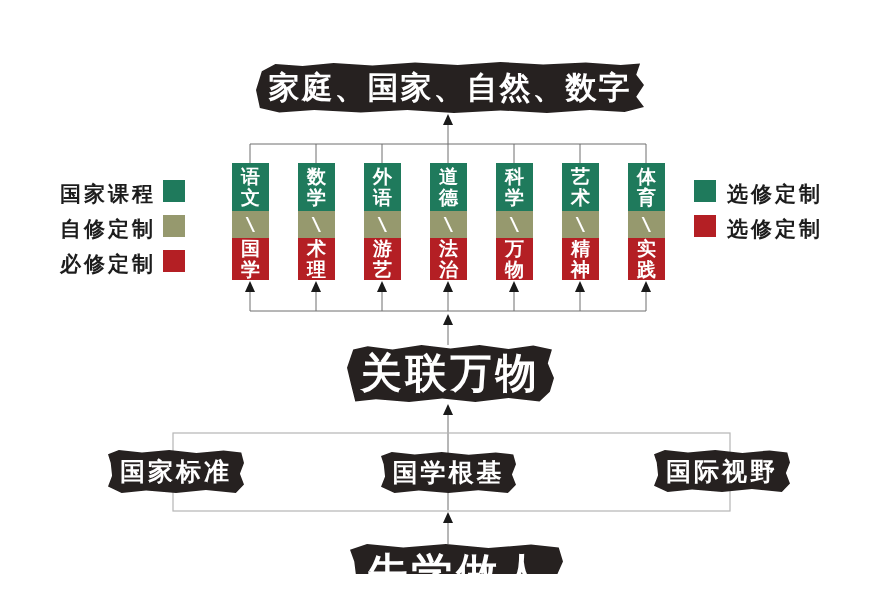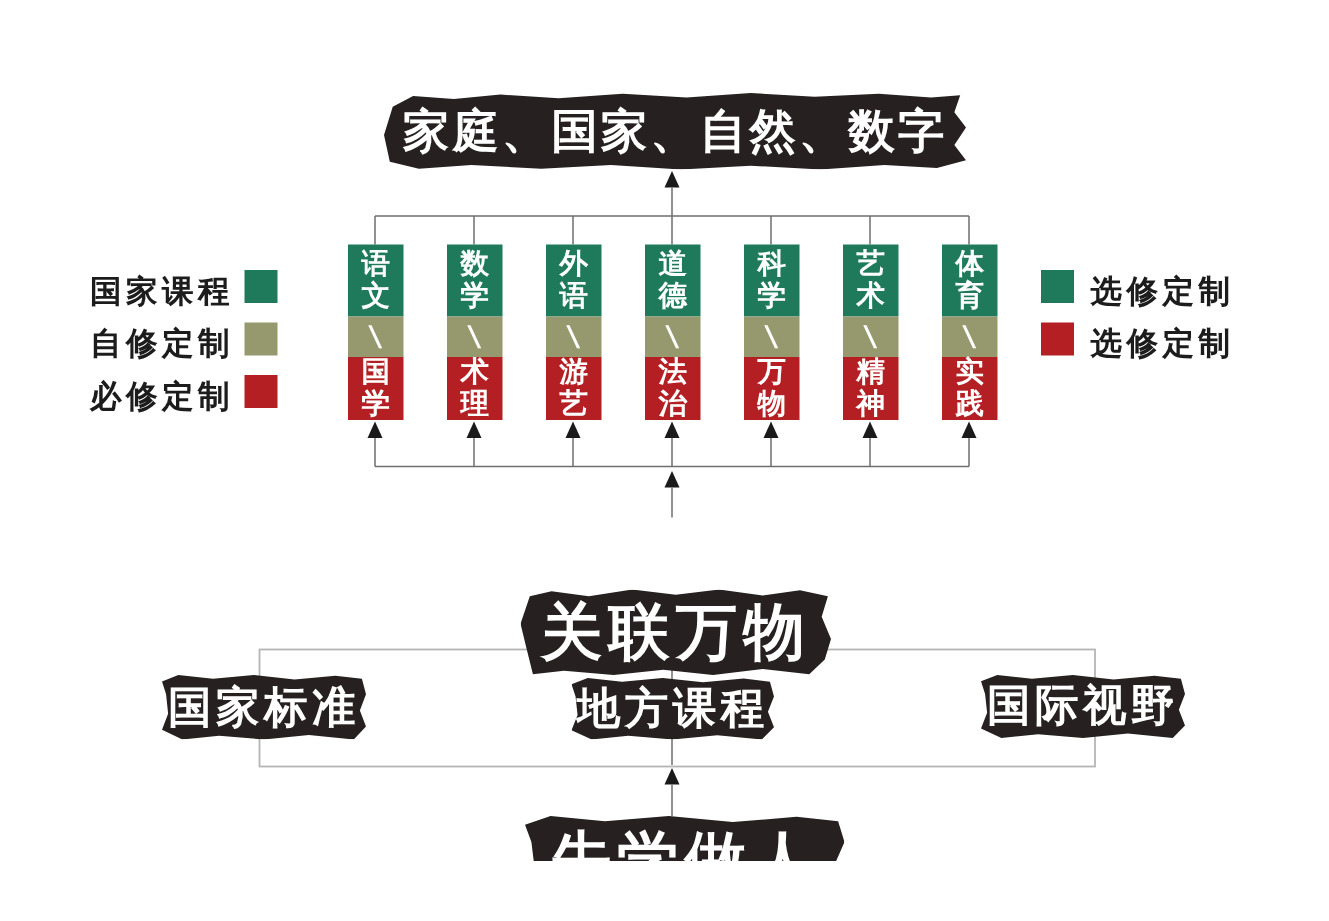--- a/index.html
+++ b/index.html
@@ -10,21 +10,21 @@
   svg.connectors{position:absolute;left:0;top:0;z-index:1;}
 
   
   .brush{
     position:absolute;background:#262120;color:#ffffff;z-index:2;
     display:flex;align-items:center;justify-content:center;
     font-weight:bold;text-align:center;
   }
   .brush-a{clip-path:polygon(0% 55%,1.5% 18%,5% 4%,12% 8%,20% 2%,30% 7%,41% 1%,52% 6%,63% 0%,74% 5%,85% 1%,94% 6%,99% 3%,98% 25%,100% 45%,98% 68%,100% 88%,95% 98%,86% 94%,75% 100%,63% 95%,51% 100%,39% 94%,27% 99%,15% 94%,6% 99%,1% 90%);}
   .brush-b{clip-path:polygon(2% 30%,0% 10%,8% 0%,25% 6%,45% 0%,65% 7%,85% 1%,98% 6%,100% 30%,97% 55%,100% 80%,94% 100%,72% 93%,50% 100%,28% 94%,10% 100%,0% 85%,3% 60%);}
-  .brush-c{clip-path:polygon(0% 40%,3% 8%,10% 2%,22% 8%,36% 0%,50% 6%,64% 0%,78% 7%,90% 1%,99% 8%,97% 32%,100% 58%,98% 82%,93% 99%,78% 93%,62% 100%,46% 94%,30% 100%,14% 95%,4% 99%,2% 70%);margin-top:48px;}
+  .brush-c{clip-path:polygon(0% 40%,3% 8%,10% 2%,22% 8%,36% 0%,50% 6%,64% 0%,78% 7%,90% 1%,99% 8%,97% 32%,100% 58%,98% 82%,93% 99%,78% 93%,62% 100%,46% 94%,30% 100%,14% 95%,4% 99%,2% 70%);}
 
   .top-banner{left:256px;top:62px;width:388px;height:51px;font-size:31px;letter-spacing:2px;}
   .middle-banner{left:347px;top:345px;width:207px;height:57px;font-size:41px;letter-spacing:4px;}
   .bottom-banner{left:350px;top:544px;width:213px;height:58px;font-size:41px;letter-spacing:4px;}
 
   
   .legend{position:absolute;z-index:2;}
   .legend-left{left:60px;top:180px;}
   .legend-right{left:694px;top:180px;}
   .legend-row{display:flex;height:23px;margin-bottom:12px;}
@@ -36,21 +36,21 @@
   
   .subject-column{position:absolute;top:163px;width:37px;z-index:2;display:flex;flex-direction:column;}
   .seg{display:flex;flex-direction:column;align-items:center;justify-content:center;color:#fff;font-weight:bold;}
   .seg-top{height:48px;}
   .seg-mid{height:27px;}
   .seg-bottom{height:42px;}
   .seg .ch{display:block;font-size:19px;line-height:21px;}
   .seg .sep{display:block;font-size:23px;line-height:23px;transform:scaleX(1.35);font-weight:bold;}
 
   
-  .foundation-box{position:absolute;z-index:3;font-size:29px;letter-spacing:3px;}
+  .foundation-box{position:absolute;z-index:3;font-size:25px;letter-spacing:3px;}
   .fbox-0{left:108px;top:450px;width:136px;height:43px;}
   .fbox-1{left:381px;top:452px;width:135px;height:41px;}
   .fbox-2{left:654px;top:450px;width:136px;height:42px;}
 </style>
 </head>
 <body>
 
 <div class="canvas">
 
   <svg class="connectors" width="886" height="614" viewBox="0 0 886 614" id="connector-svg">
@@ -213,21 +213,21 @@
 
   <div class="brush brush-c middle-banner">
     <span>关联万物</span>
   </div>
 
   <div id="foundation-boxes">
       <div class="brush brush-b foundation-box fbox-0">
         <span>国家标准</span>
       </div>
       <div class="brush brush-b foundation-box fbox-1">
-        <span>地方课程</span>
+        <span>国学根基</span>
       </div>
       <div class="brush brush-b foundation-box fbox-2">
         <span>国际视野</span>
       </div>
     </div>
 
   <div class="brush brush-b bottom-banner">
     <span>先学做人</span>
   </div>
 

